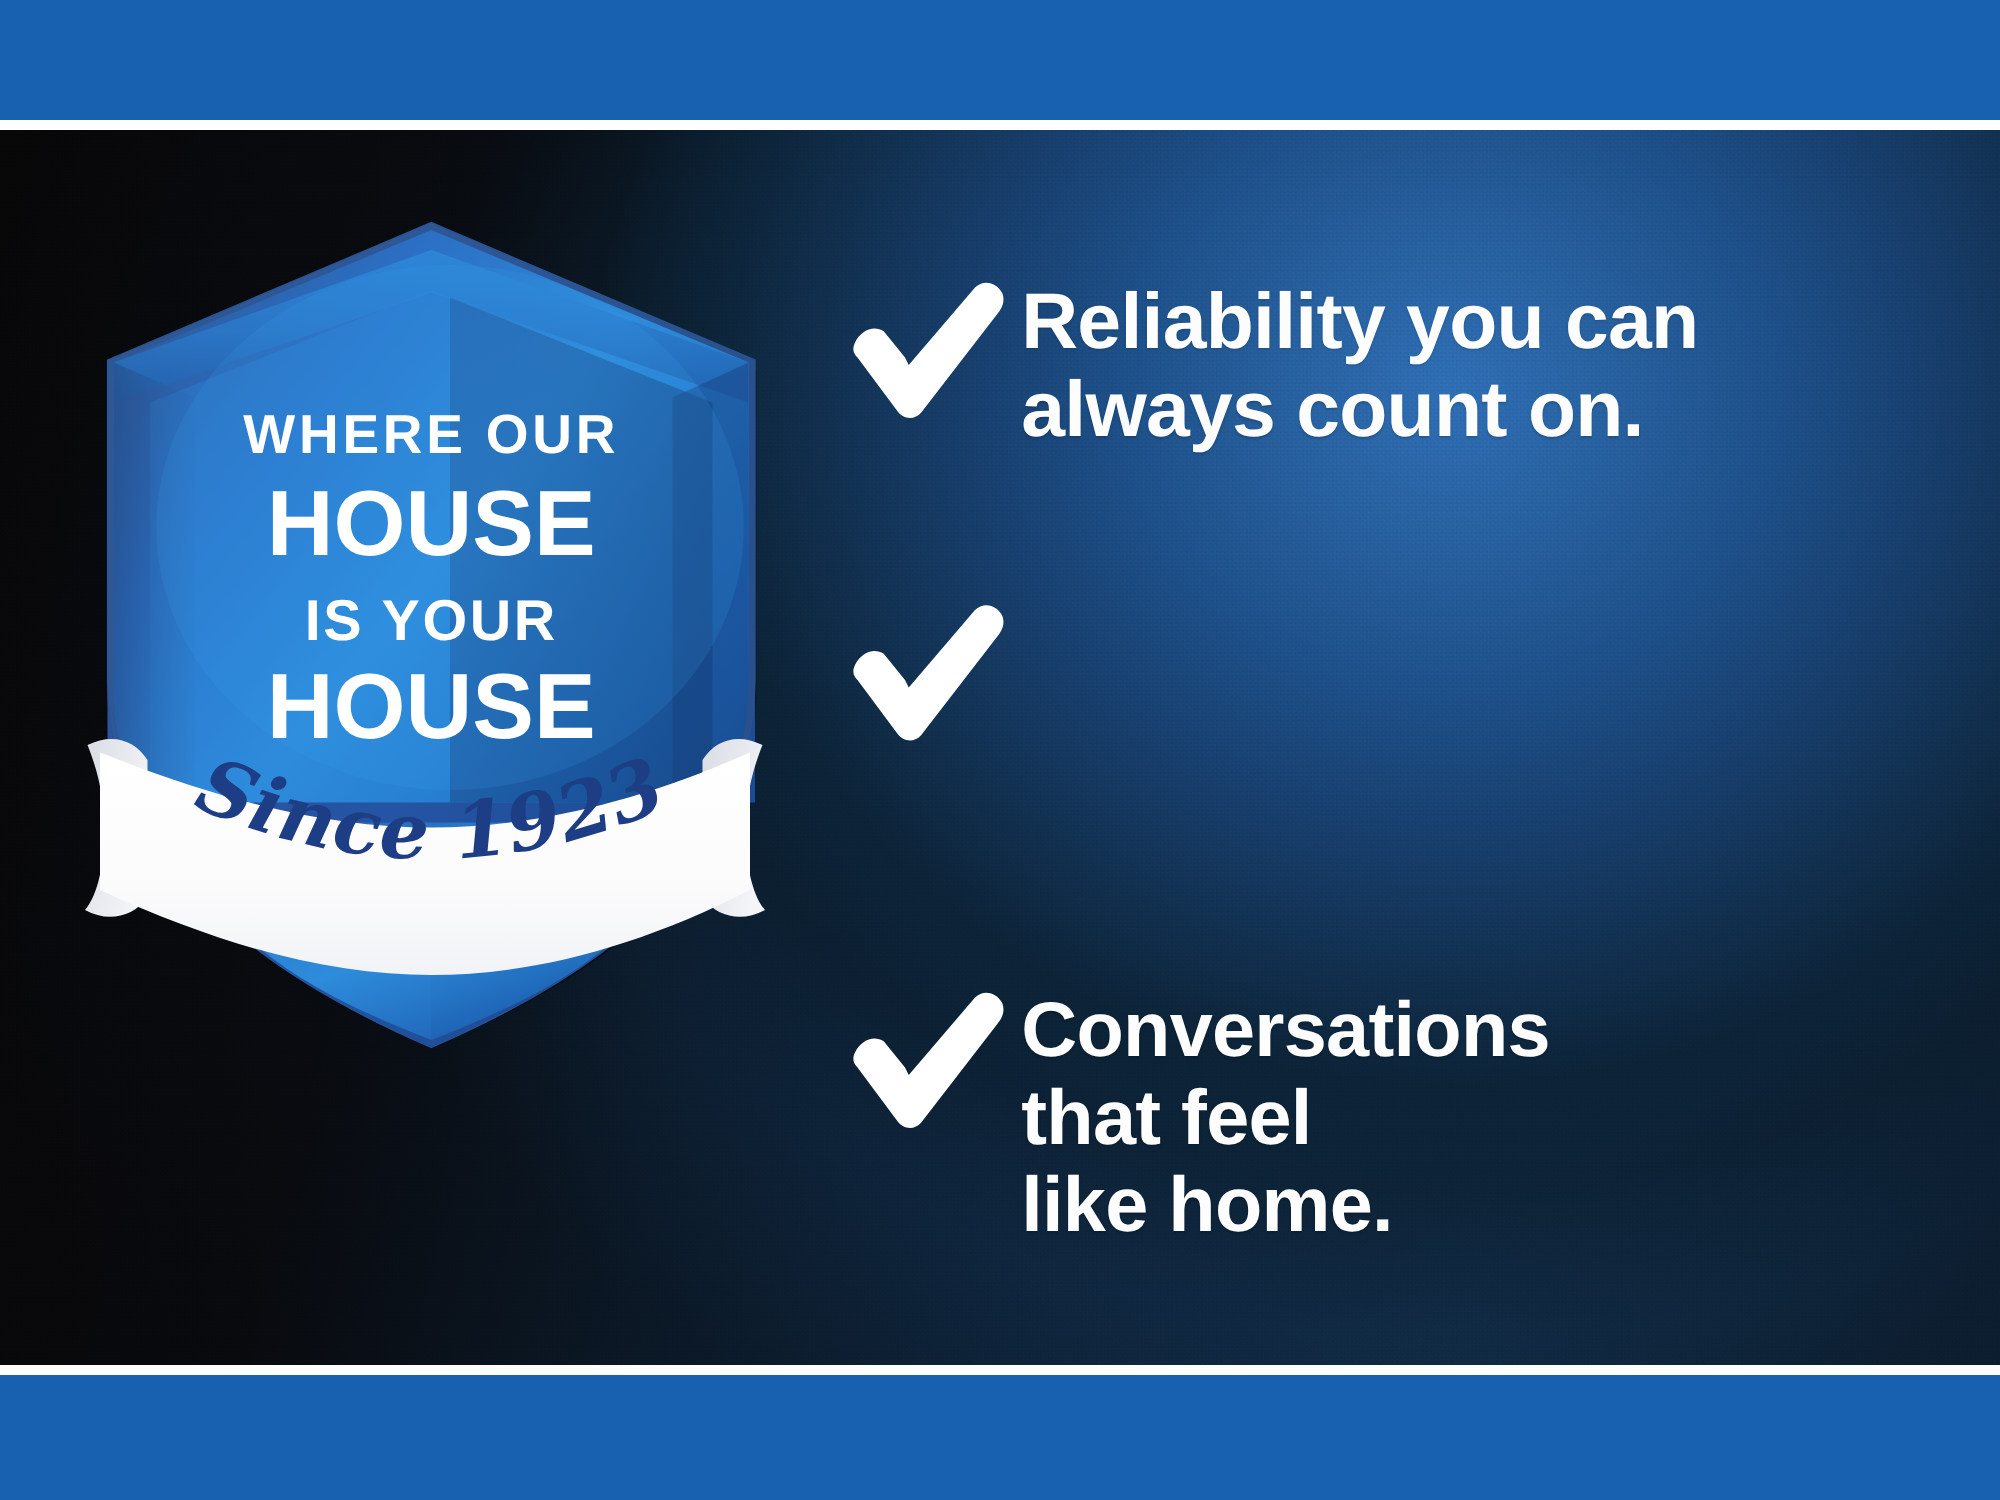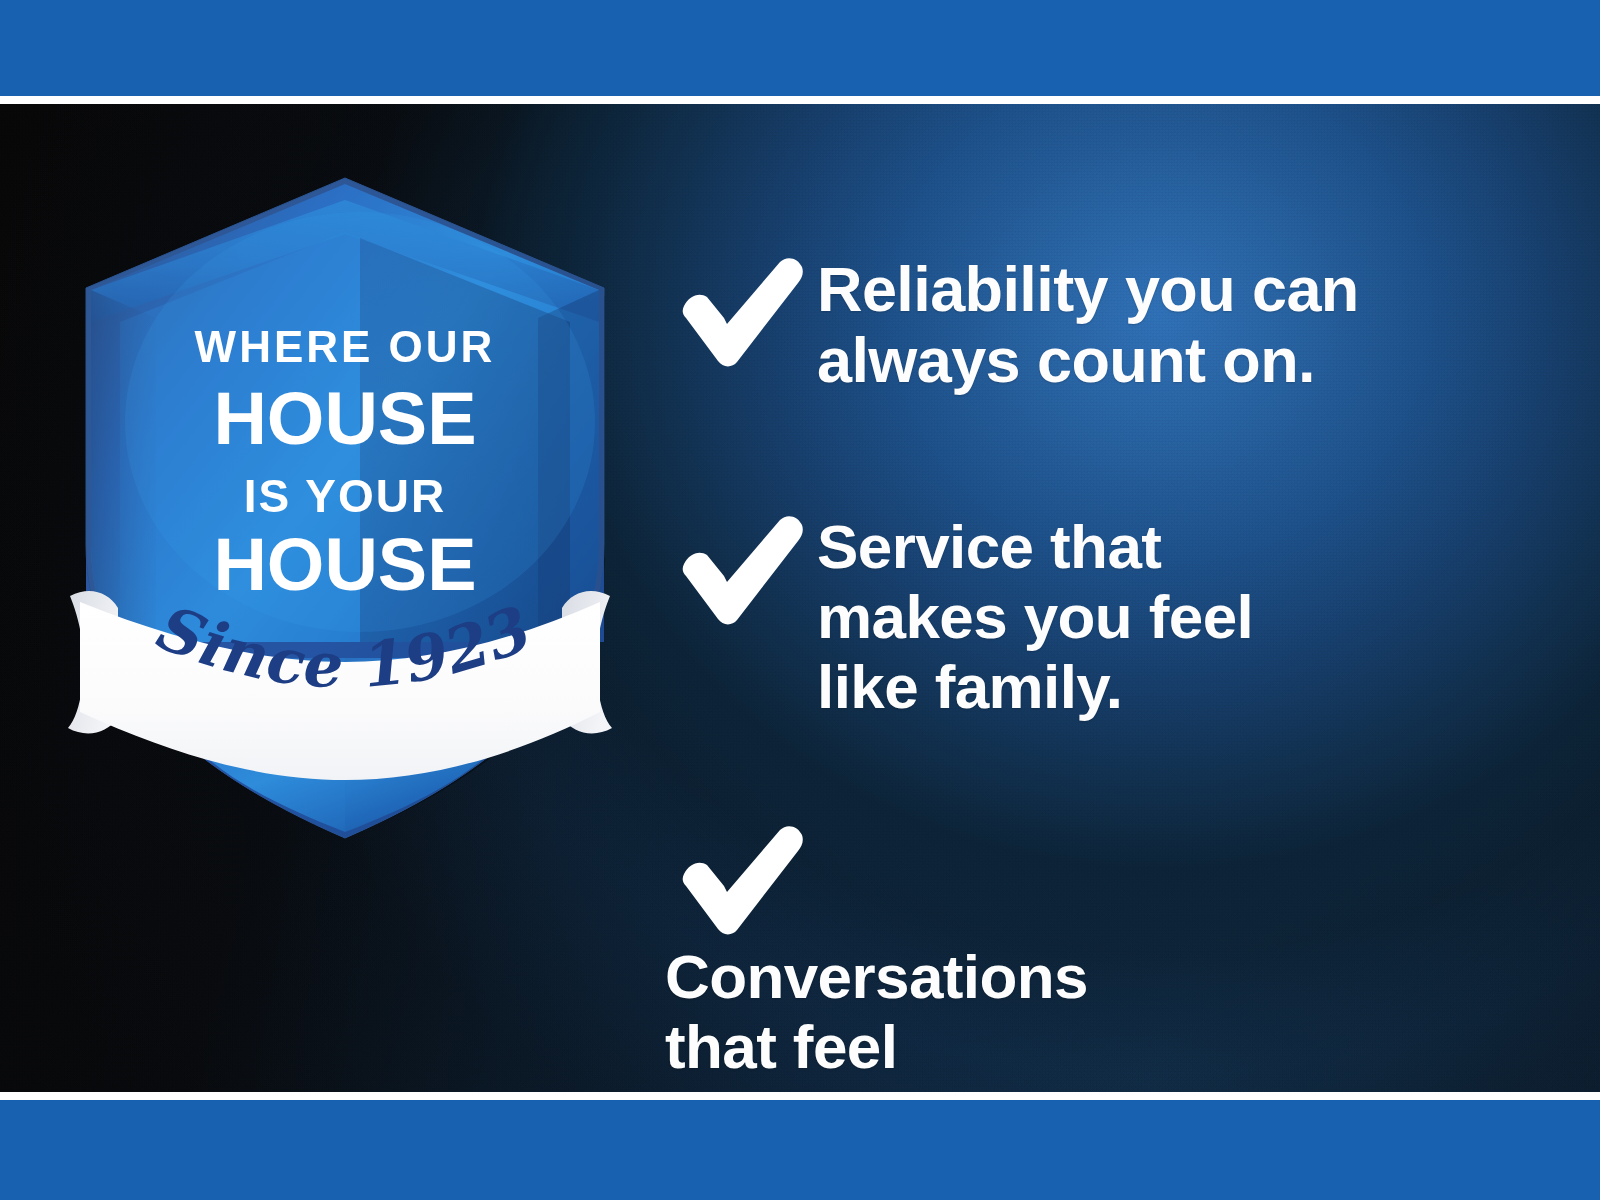--- a/index.html
+++ b/index.html
@@ -112,31 +112,30 @@
     letter-spacing: 1px;
   }
 
   
   #benefits {
     position: absolute;
     left: 665px;
     top: 104px;
     width: 900px;
     height: 820px;
-    margin-top: 32px;
   }
   .benefit {
     position: absolute;
     left: 0;
     display: flex;
     align-items: flex-start;
   }
   #benefit-0 { top: 112px; }
   #benefit-1 { top: 370px; }
-  #benefit-2 { top: 680px; flex-direction: column; }
+  #benefit-2 { top: 680px; }
 
   .check-wrap {
     flex: 0 0 auto;
     width: 152px;
     height: 120px;
     position: relative;
   }
   .check-wrap svg { display: block; width: 152px; height: 120px; }
 
   .benefit-text {
@@ -301,23 +300,20 @@
     </div>
 
     <div class="benefit" id="benefit-1">
       <span class="check-wrap">
         <svg viewBox="0 0 152 120" xmlns="http://www.w3.org/2000/svg">
           <path d="M19,58 C24,48 34,44 42,49 L59,70 L62,76
                    L115,14 C122,7 133,10 137,19 C139,25 137,30 133,35
                    L72,114 C67,120 58,120 53,113 L21,70 C17,66 17,62 19,58 Z" fill="#ffffff"></path>
         </svg>
       </span>
-      <span class="benefit-text">Service that
-makes you feel
-like family.</span>
     </div>
 
     <div class="benefit" id="benefit-2">
       <span class="check-wrap">
         <svg viewBox="0 0 152 120" xmlns="http://www.w3.org/2000/svg">
           <path d="M19,58 C24,48 34,44 42,49 L59,70 L62,76
                    L115,14 C122,7 133,10 137,19 C139,25 137,30 133,35
                    L72,114 C67,120 58,120 53,113 L21,70 C17,66 17,62 19,58 Z" fill="#ffffff"></path>
         </svg>
       </span>

